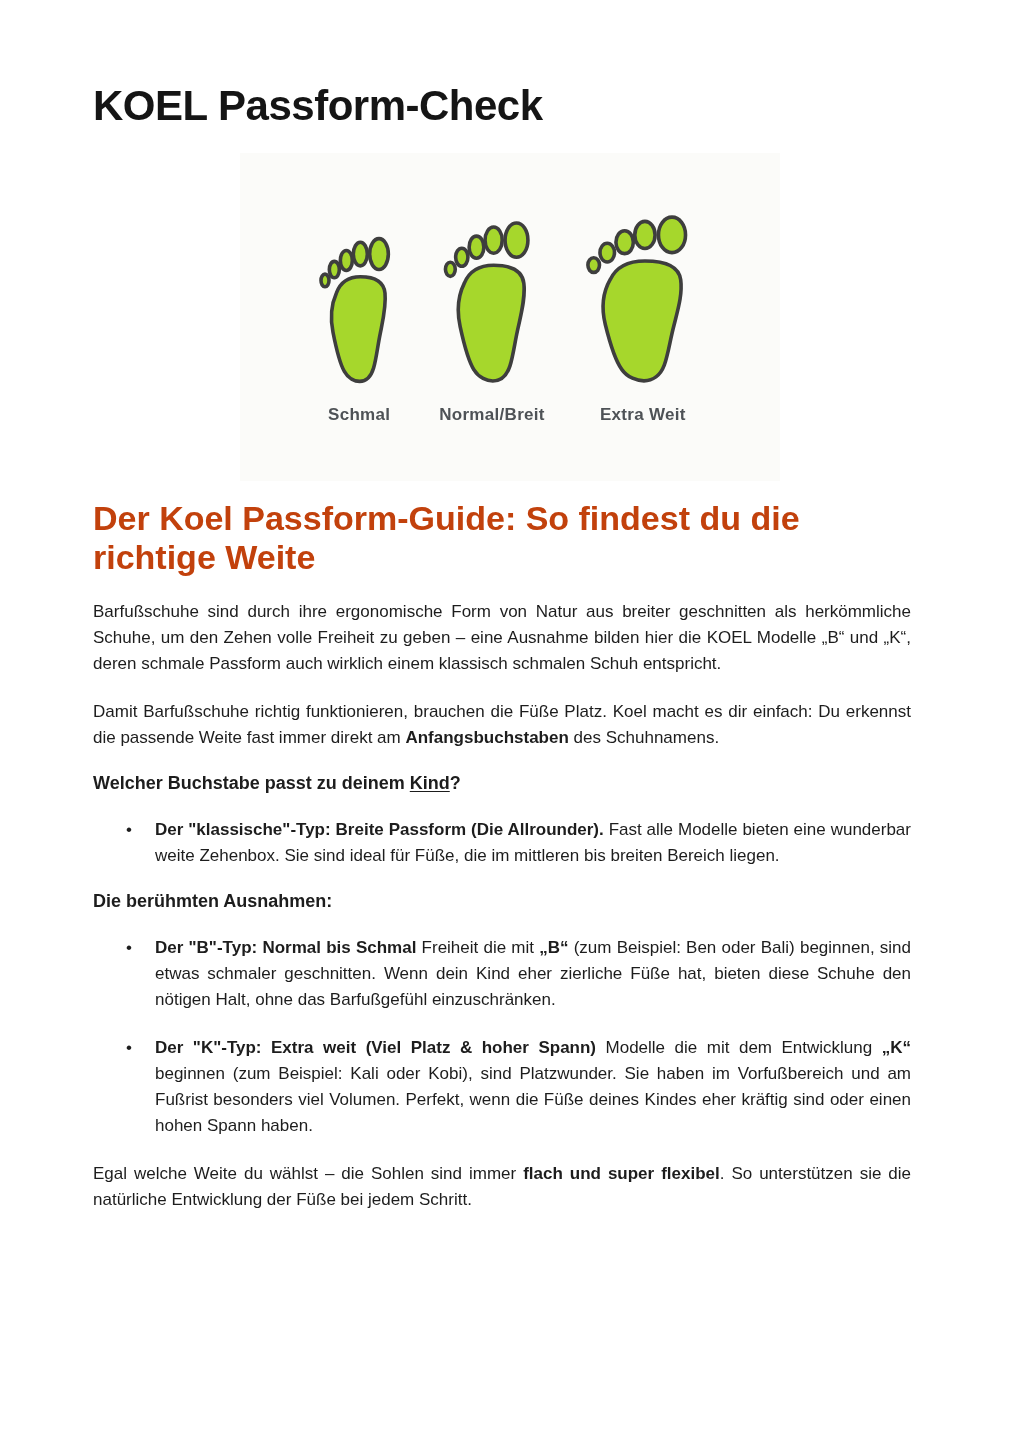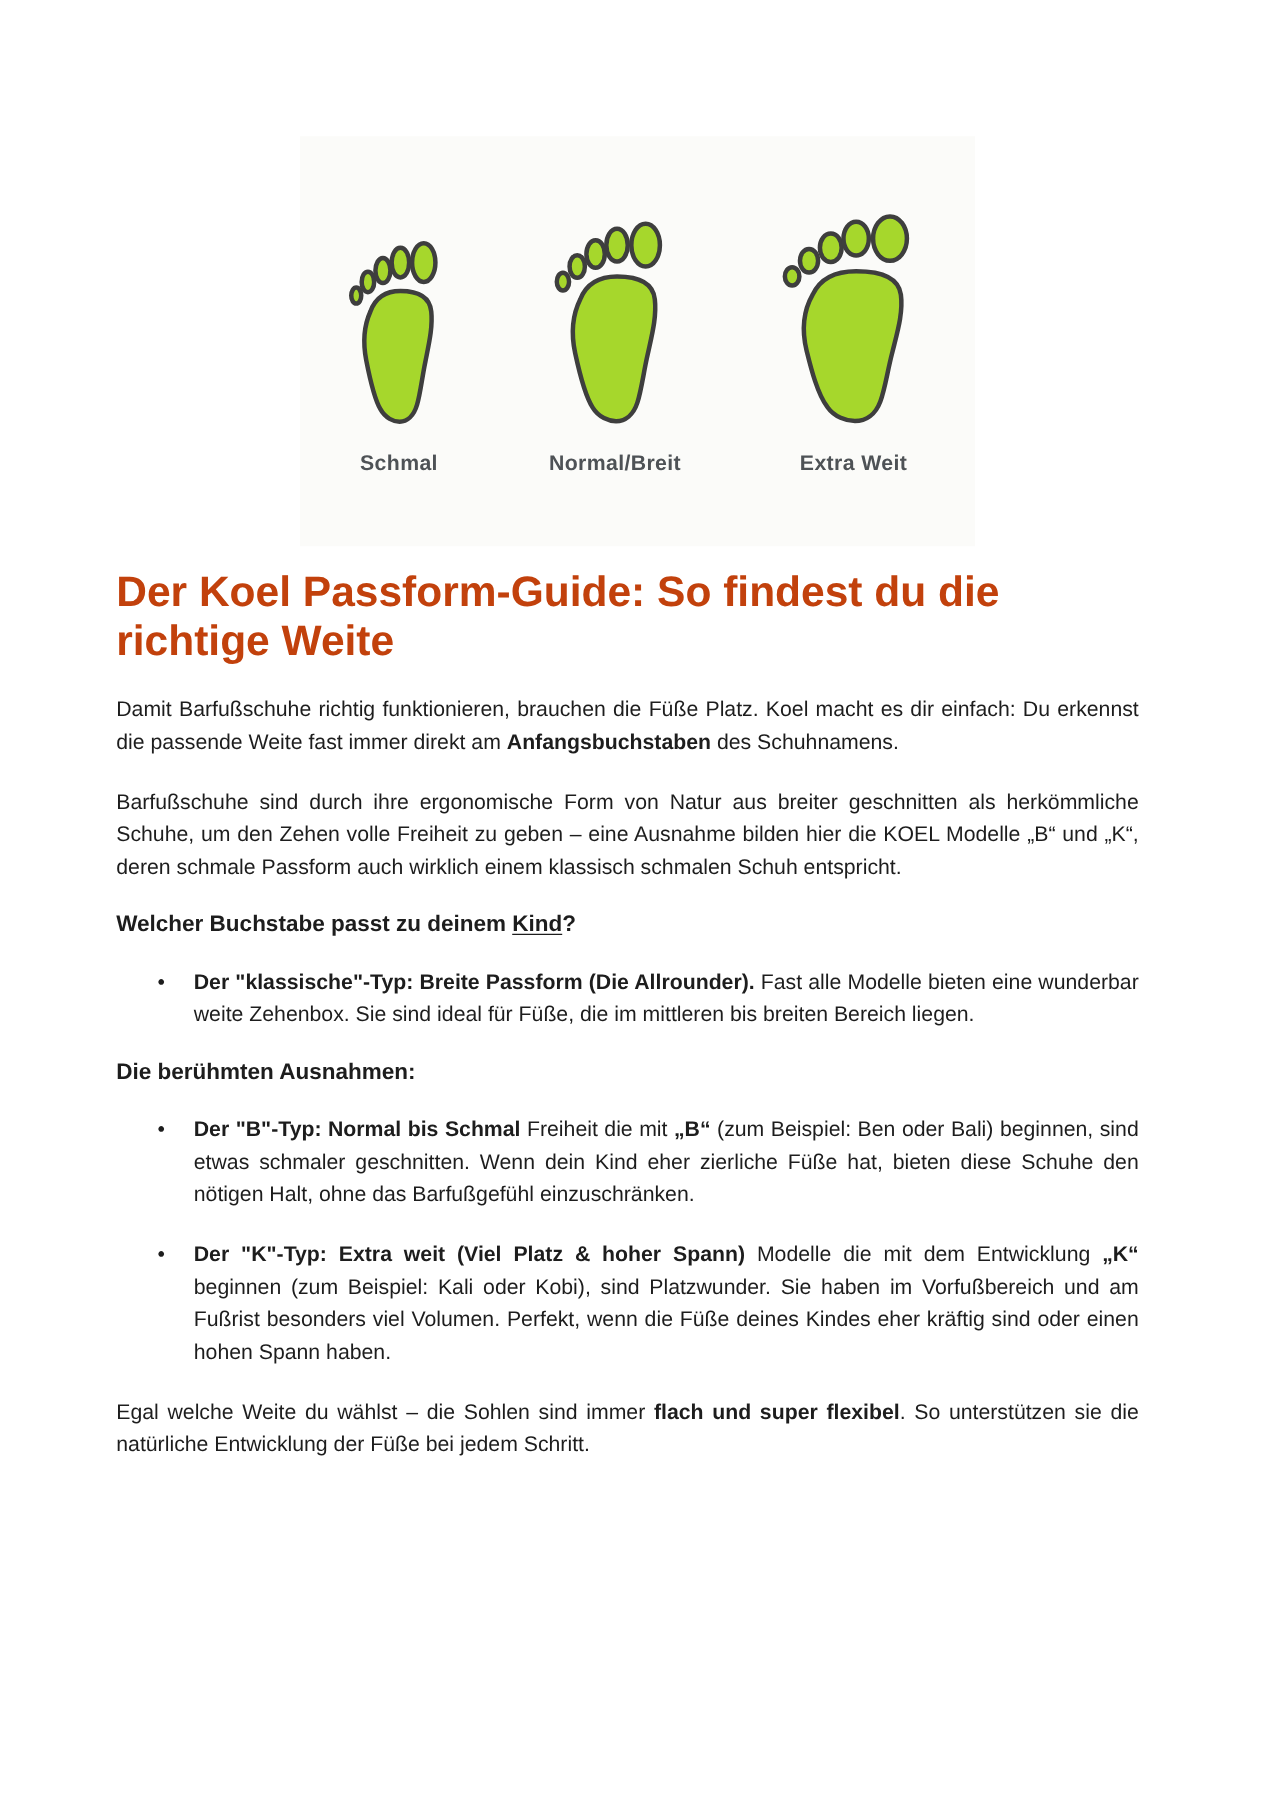--- a/index.html
+++ b/index.html
@@ -23,21 +23,21 @@
     letter-spacing:-0.5px; color:#151515;
   }
 
   figure.foot-figure{
     width:540px;
     margin:25px 0 0 147px;
     padding:60px 0 56px;
     background:#fbfbf9;
   }
   .feet-row{
-    display:flex; justify-content:center; align-items:flex-end; gap:80px;
+    display:flex; justify-content:center; align-items:flex-end; gap:40px;
   }
   .foot-col{ display:flex; flex-direction:column; align-items:center; }
   svg.foot{ display:block; }
   .foot-s{ width:80px;  height:150px; }
   .foot-m{ width:98px;  height:166px; }
   .foot-l{ width:116px; height:172px; }
   svg.foot ellipse, svg.foot path{
     fill:var(--foot-fill);
     stroke:var(--foot-outline);
     stroke-width:3.6;
@@ -81,20 +81,21 @@
     position:absolute; left:33px; top:0;
     font-size:17px; line-height:26px;
   }
   b{ font-weight:bold; }
 </style>
 </head>
 <body>
 
 <div class="page">
 
+  <h1 class="doc-title">KOEL Passform-Check</h1>
 
   <figure class="foot-figure">
     <div class="feet-row">
 
       <div class="foot-col">
         <svg class="foot foot-s" viewBox="0 0 120 165" preserveAspectRatio="none" aria-hidden="true">
           <ellipse cx="9" cy="50" rx="6" ry="7"></ellipse>
           <ellipse cx="23" cy="38" rx="7.5" ry="9"></ellipse>
           <ellipse cx="41" cy="28" rx="9" ry="11"></ellipse>
           <ellipse cx="62" cy="21" rx="10.5" ry="13"></ellipse>
@@ -126,23 +127,23 @@
           <path d="M62,46 C45,46 32,52 26,64 C18,77 17,92 21,107 C25,122 30,140 38,150 C44,158 54,161 61,161 C70,161 78,156 82,146 C86,136 88,122 92,108 C96,93 101,78 99,64 C97,50 80,46 62,46 Z"></path>
         </svg>
         <figcaption class="foot-label">Extra Weit</figcaption>
       </div>
 
     </div>
   </figure>
 
   <h2 class="guide-heading">Der Koel Passform-Guide: So findest du die richtige Weite</h2>
 
+  <p class="body-p"><span>Barfußschuhe sind durch ihre ergonomische Form von Natur aus breiter geschnitten als herkömmliche Schuhe, um den Zehen volle Freiheit zu geben – eine Ausnahme bilden hier die KOEL Modelle „B“ und „K“, deren schmale Passform auch wirklich einem klassisch schmalen Schuh entspricht.</span></p>
+
   <p class="body-p"><span>Damit Barfußschuhe richtig funktionieren, brauchen die Füße Platz. Koel macht es dir einfach: Du erkennst die passende Weite fast immer direkt am </span><b>Anfangsbuchstaben</b><span> des Schuhnamens.</span></p>
-
-  <p class="body-p"><span>Barfußschuhe sind durch ihre ergonomische Form von Natur aus breiter geschnitten als herkömmliche Schuhe, um den Zehen volle Freiheit zu geben – eine Ausnahme bilden hier die KOEL Modelle „B“ und „K“, deren schmale Passform auch wirklich einem klassisch schmalen Schuh entspricht.</span></p>
 
   <h3 class="sub-heading"><span>Welcher Buchstabe passt zu deinem </span><u>Kind</u><span>?</span></h3>
 
   <ul class="typ-list">
     <li><b>Der "klassische"-Typ: Breite Passform (Die Allrounder).</b><span> Fast alle Modelle bieten eine wunderbar weite Zehenbox. Sie sind ideal für Füße, die im mittleren bis breiten Bereich liegen.</span></li>
   </ul>
 
   <h3 class="sub-heading">Die berühmten Ausnahmen:</h3>
 
   <ul class="typ-list">

